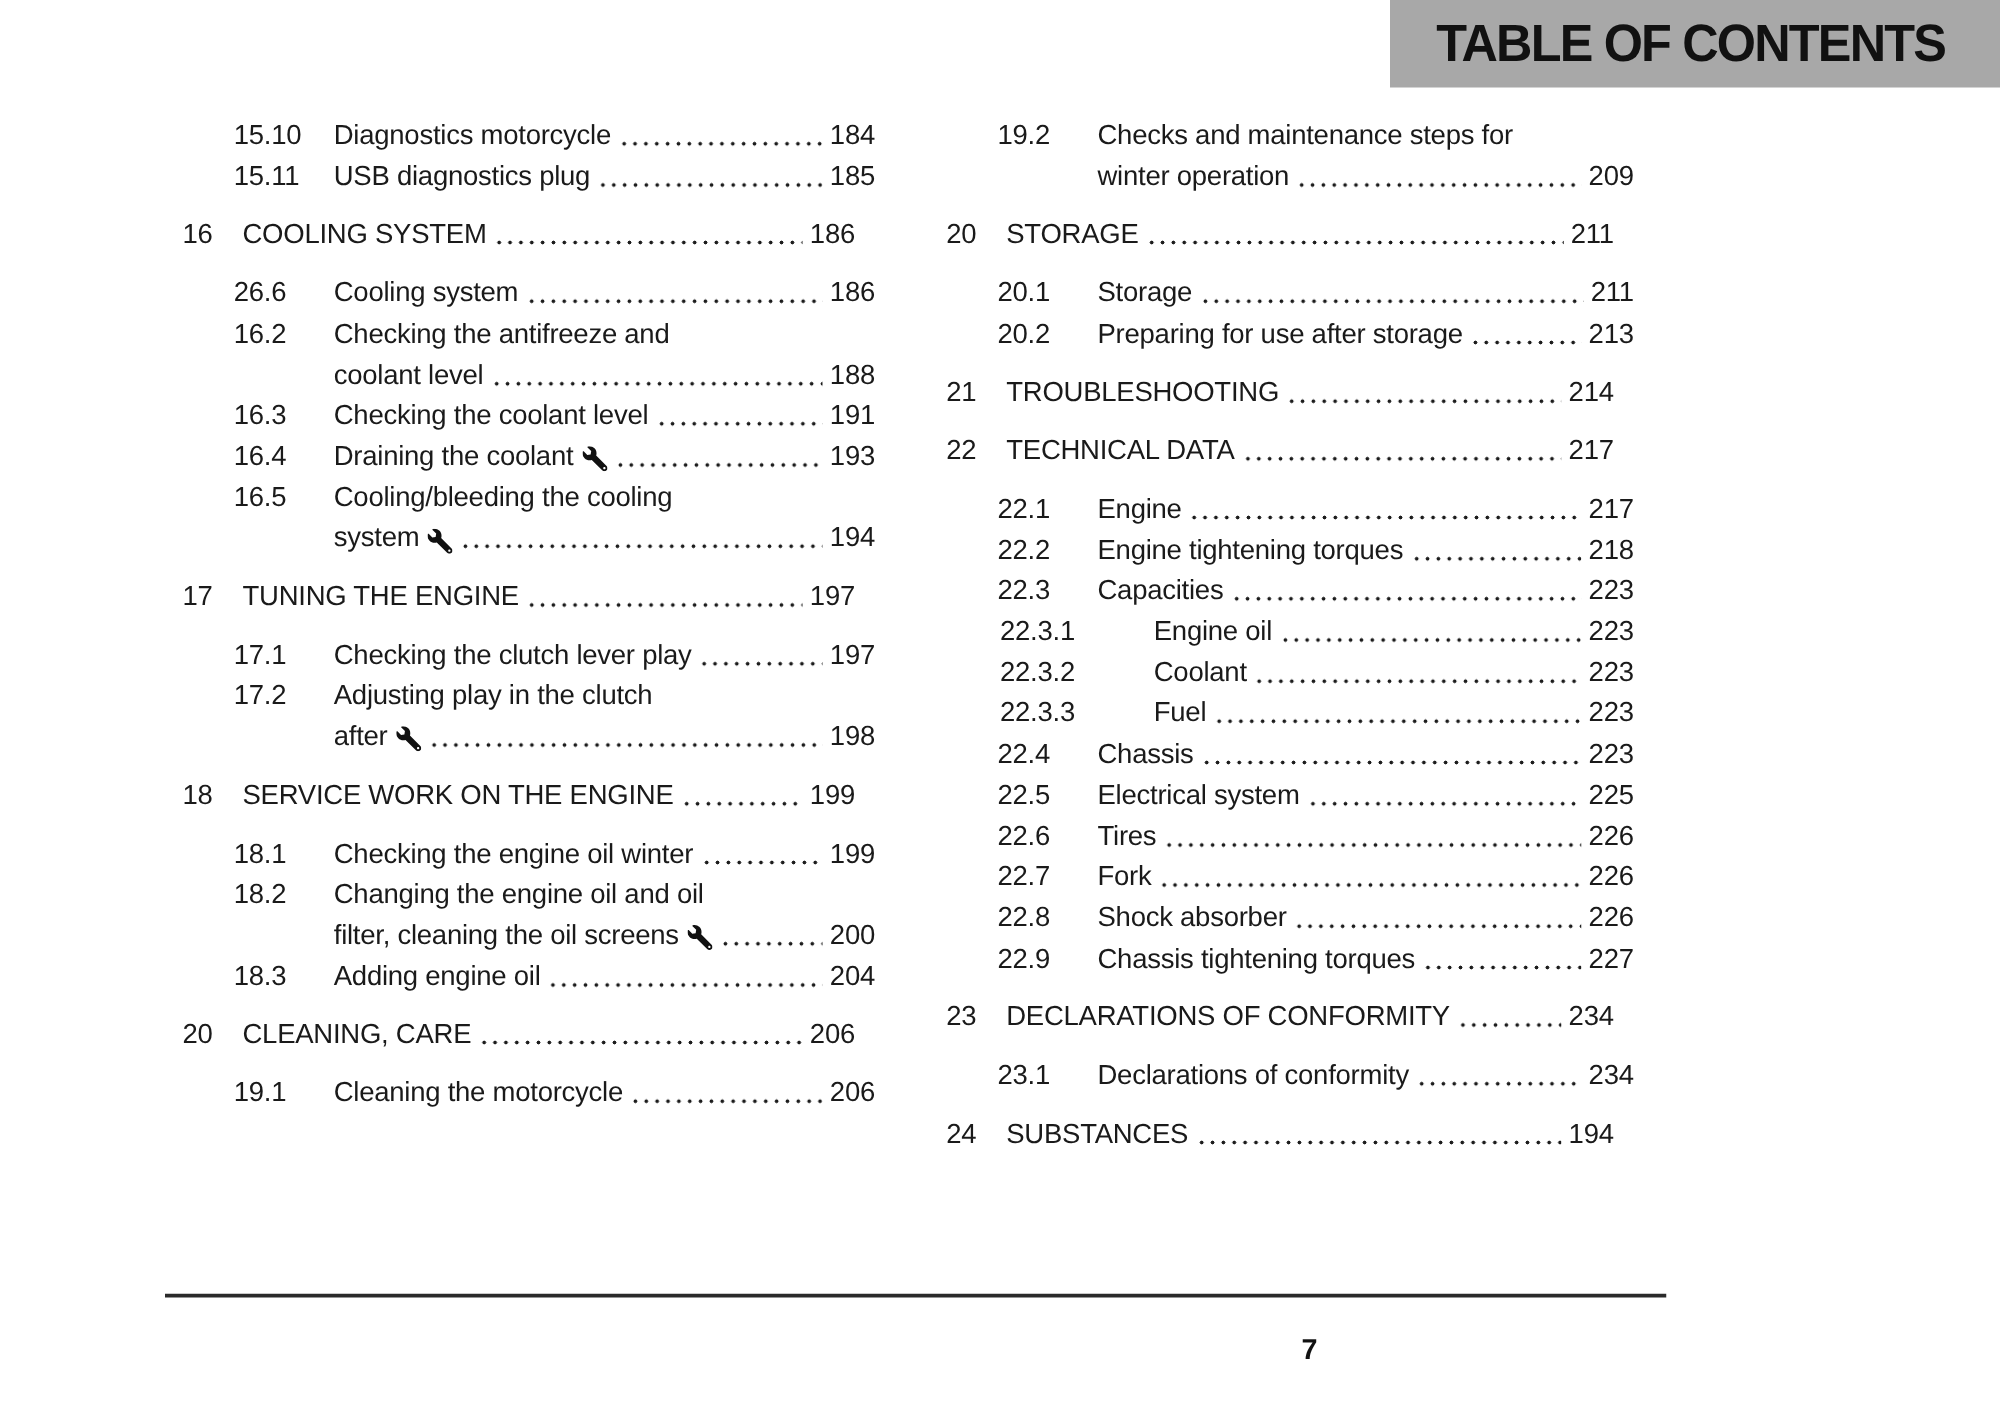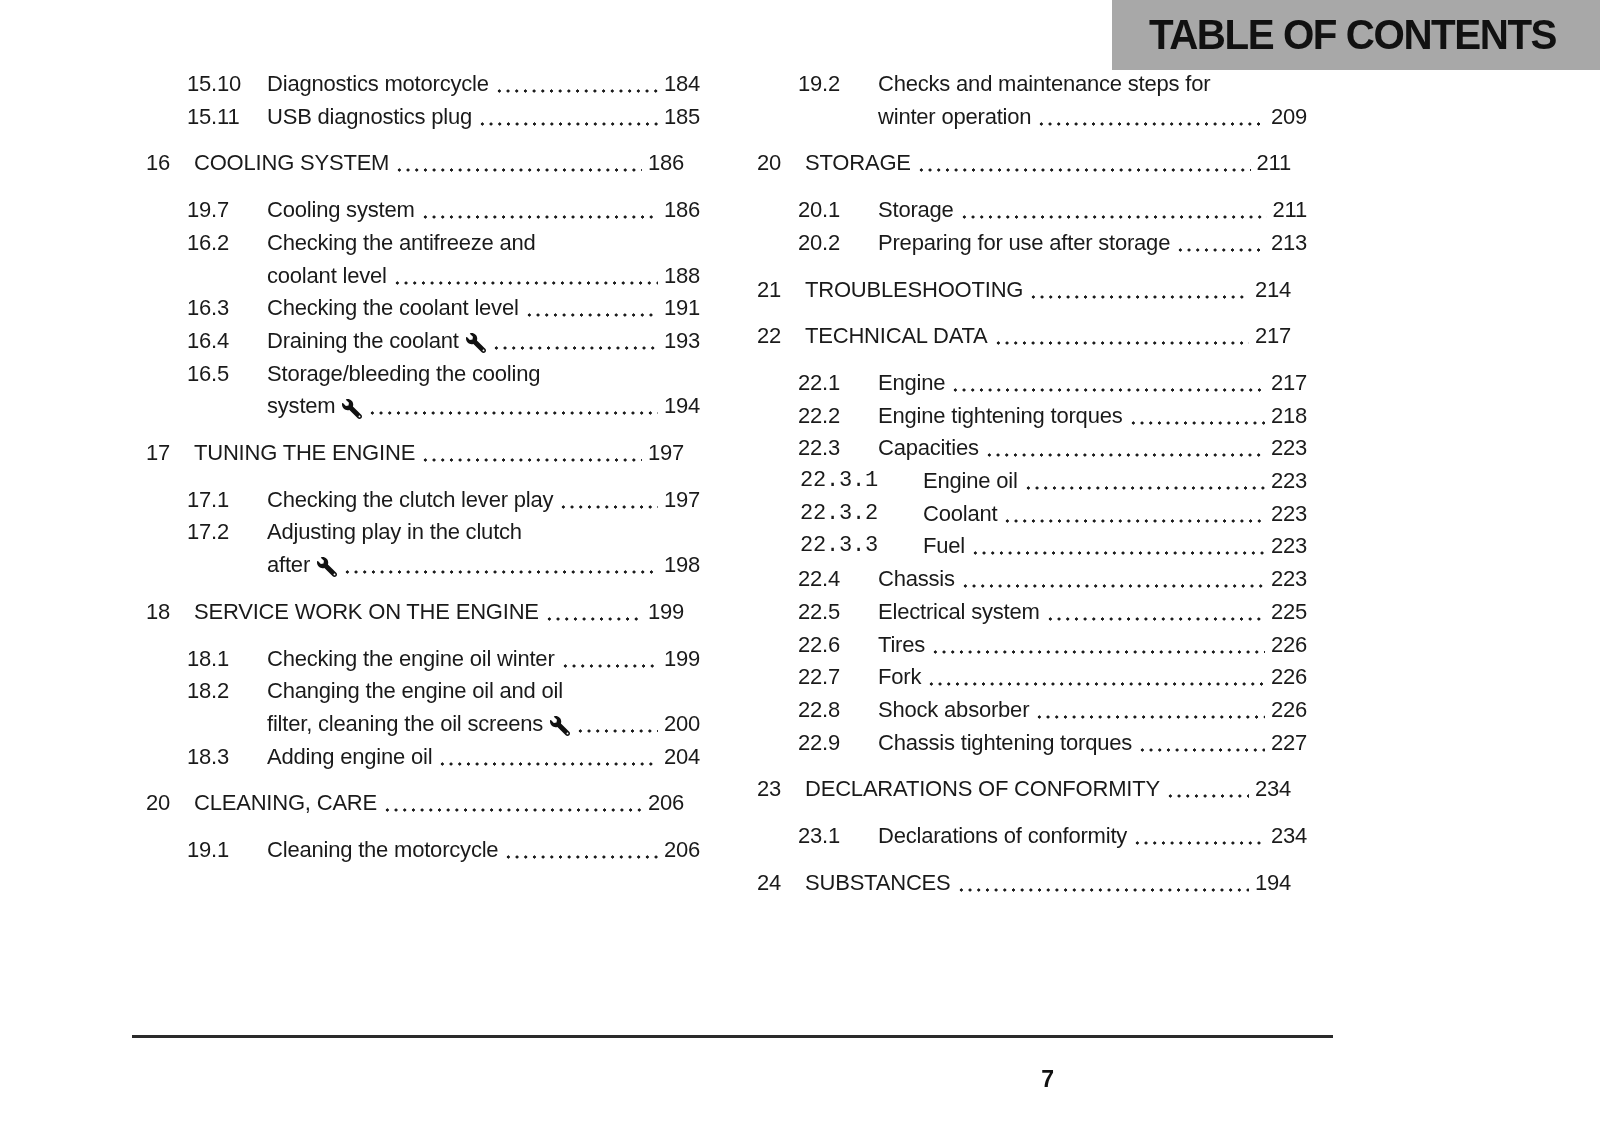--- a/index.html
+++ b/index.html
@@ -34,38 +34,38 @@
     letter-spacing: -1.5px;
     color: #111111;
     white-space: nowrap;
     transform: scaleX(0.96);
     transform-origin: right center;
   }
 
   
   .toc-col {
     position: absolute;
-    top: 68px;
+    top: 92px;
     font-size: 22px;
     letter-spacing: -0.2px;
     line-height: 32.7px;
   }
   #col-left  { left: 130px; width: 570px; }
   #col-right { left: 741px; width: 566px; }
 
   .entry { }
   .entry.chapter { margin: 14px 16px; }
   .line { display: flex; }
 
   .num { flex: none; white-space: pre; }
   .chapter .num { width: 48px; }
   .sub    .line { padding-left: 57px; }
   .sub    .num  { width: 80px; }
   .subsub .line { padding-left: 59px; }
-  .subsub .num  { width: 123px; font-family: Liberation Mono, monospace; }
+  .subsub .num  { width: 123px; }
 
   .title { flex: none; white-space: pre; }
 
   .leader {
     flex: 1;
     margin: 0 6px 0 6px;
     background-image: radial-gradient(circle, #1c1c1c 1.45px, rgba(0,0,0,0) 1.7px);
     background-size: 8.7px 4px;
     background-repeat: repeat-x;
     background-position: 0 21px;
@@ -127,21 +127,21 @@
       <div class="entry chapter">
         <div class="line">
           <span class="num">16</span>
           <span class="title">COOLING SYSTEM</span>
           <span class="leader"></span>
           <span class="page">186</span>
         </div>
       </div>
       <div class="entry sub">
         <div class="line">
-          <span class="num">19.7</span>
+          <span class="num">26.6</span>
           <span class="title">Cooling system</span>
           <span class="leader"></span>
           <span class="page">186</span>
         </div>
       </div>
       <div class="entry sub">
         <div class="line">
           <span class="num">16.2</span>
           <span class="title">Checking the antifreeze and</span>
         </div>
@@ -169,21 +169,21 @@
               <path d="M507.73 109.1c-2.24-9.03-13.54-12.09-20.12-5.51l-74.36 74.36-67.88-11.31-11.31-67.88 74.36-74.36c6.62-6.62 3.43-17.9-5.66-20.16-47.38-11.74-99.55.91-136.58 37.93-39.64 39.64-50.55 97.1-34.05 147.2L18.74 402.76c-24.99 24.99-24.99 65.51 0 90.5 24.99 24.99 65.51 24.99 90.5 0l213.21-213.21c50.12 16.71 107.47 5.68 147.37-34.22 37.07-37.07 49.7-89.32 37.91-136.73zM64 472c-13.25 0-24-10.75-24-24 0-13.26 10.75-24 24-24s24 10.74 24 24c0 13.25-10.75 24-24 24z"></path>
             </g>
           </svg>
           <span class="leader"></span>
           <span class="page">193</span>
         </div>
       </div>
       <div class="entry sub">
         <div class="line">
           <span class="num">16.5</span>
-          <span class="title">Storage/bleeding the cooling</span>
+          <span class="title">Cooling/bleeding the cooling</span>
         </div>
         <div class="line">
           <span class="num"></span>
           <span class="title">system</span>
           <svg viewBox="0 0 512 512" class="wrench">
             <g transform="scale(-1 1) translate(-512 0)">
               <path d="M507.73 109.1c-2.24-9.03-13.54-12.09-20.12-5.51l-74.36 74.36-67.88-11.31-11.31-67.88 74.36-74.36c6.62-6.62 3.43-17.9-5.66-20.16-47.38-11.74-99.55.91-136.58 37.93-39.64 39.64-50.55 97.1-34.05 147.2L18.74 402.76c-24.99 24.99-24.99 65.51 0 90.5 24.99 24.99 65.51 24.99 90.5 0l213.21-213.21c50.12 16.71 107.47 5.68 147.37-34.22 37.07-37.07 49.7-89.32 37.91-136.73zM64 472c-13.25 0-24-10.75-24-24 0-13.26 10.75-24 24-24s24 10.74 24 24c0 13.25-10.75 24-24 24z"></path>
             </g>
           </svg>
           <span class="leader"></span>

